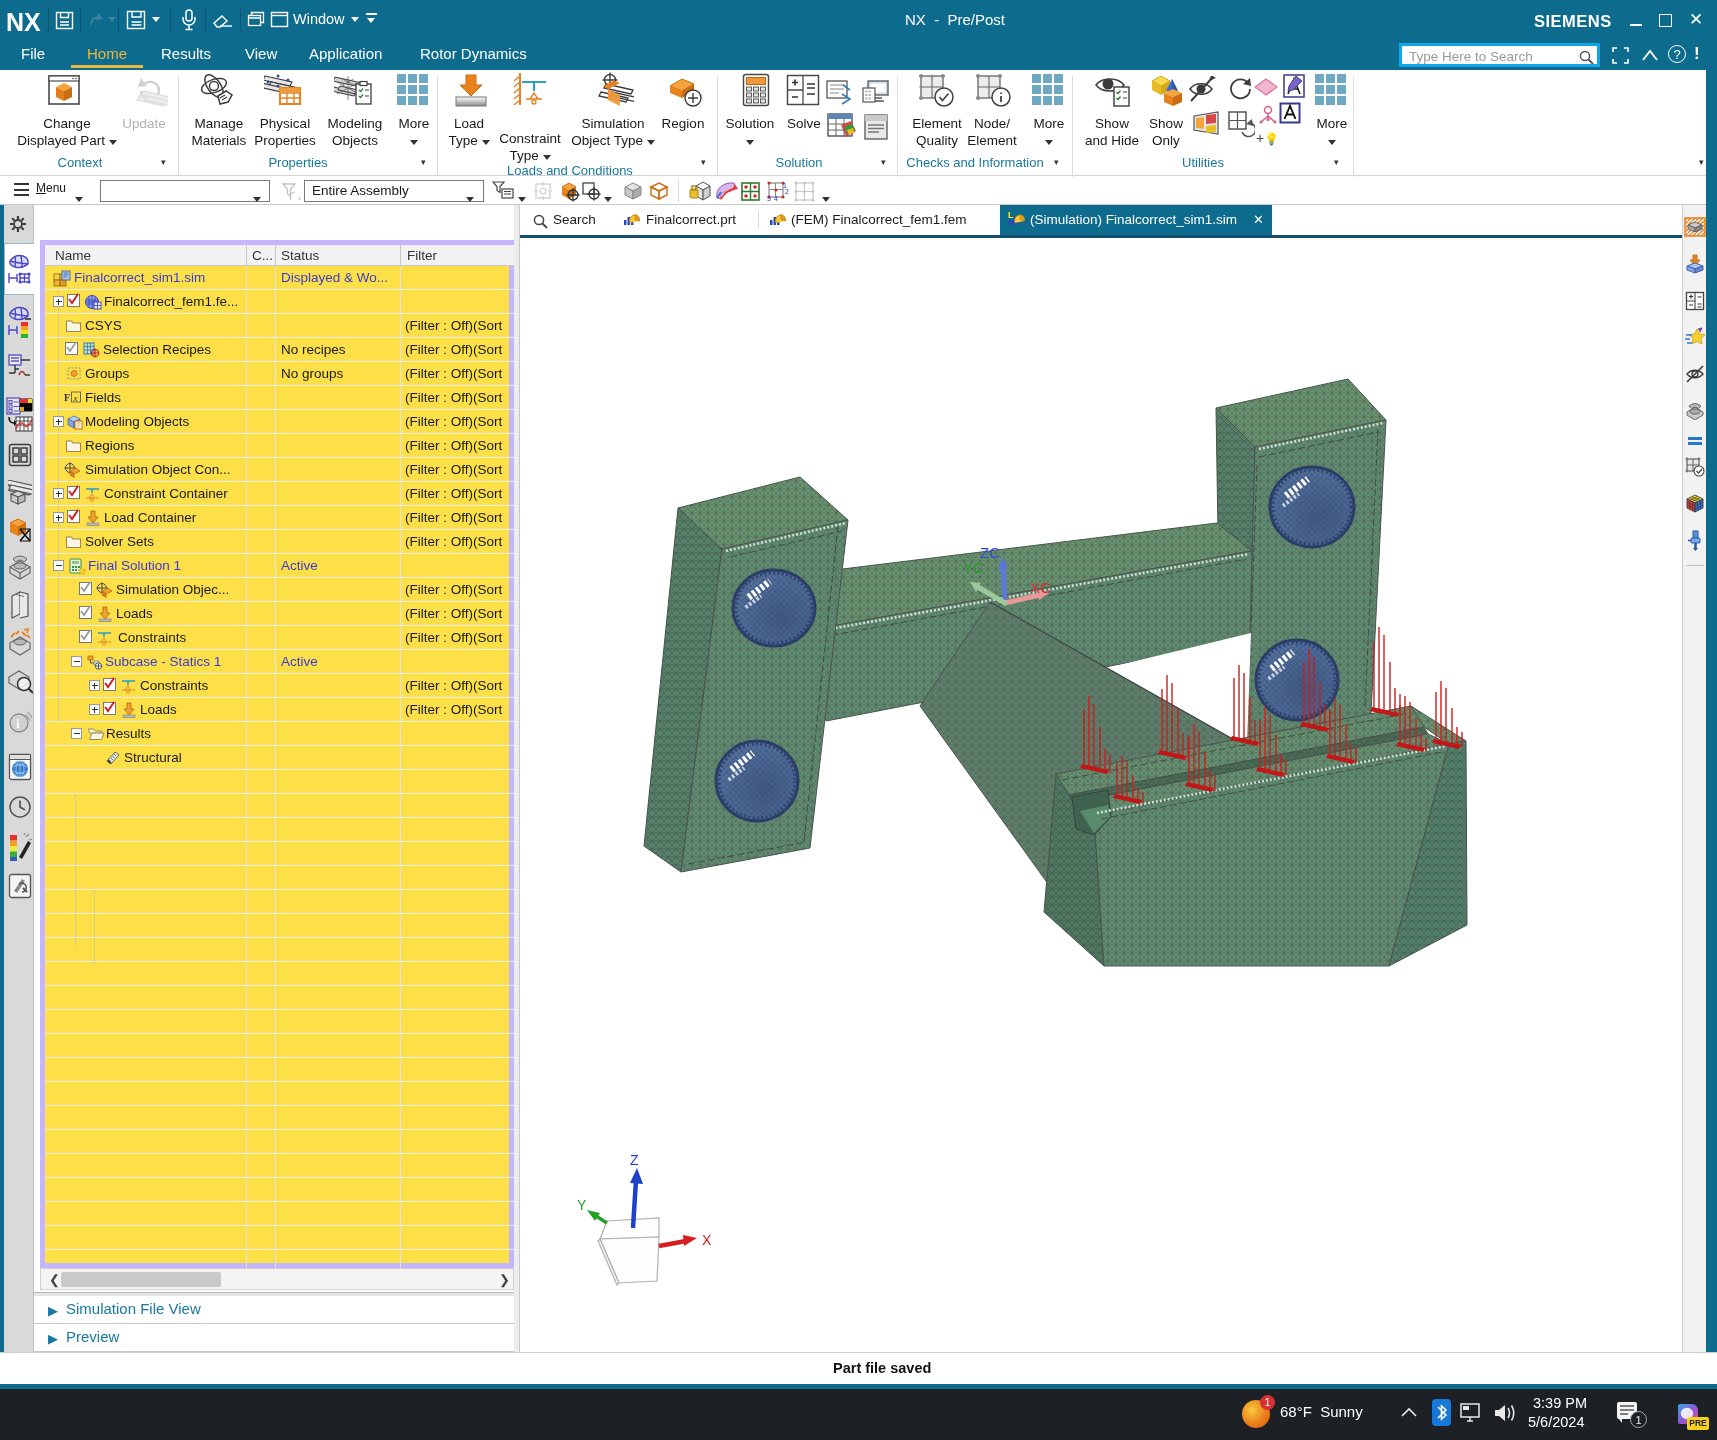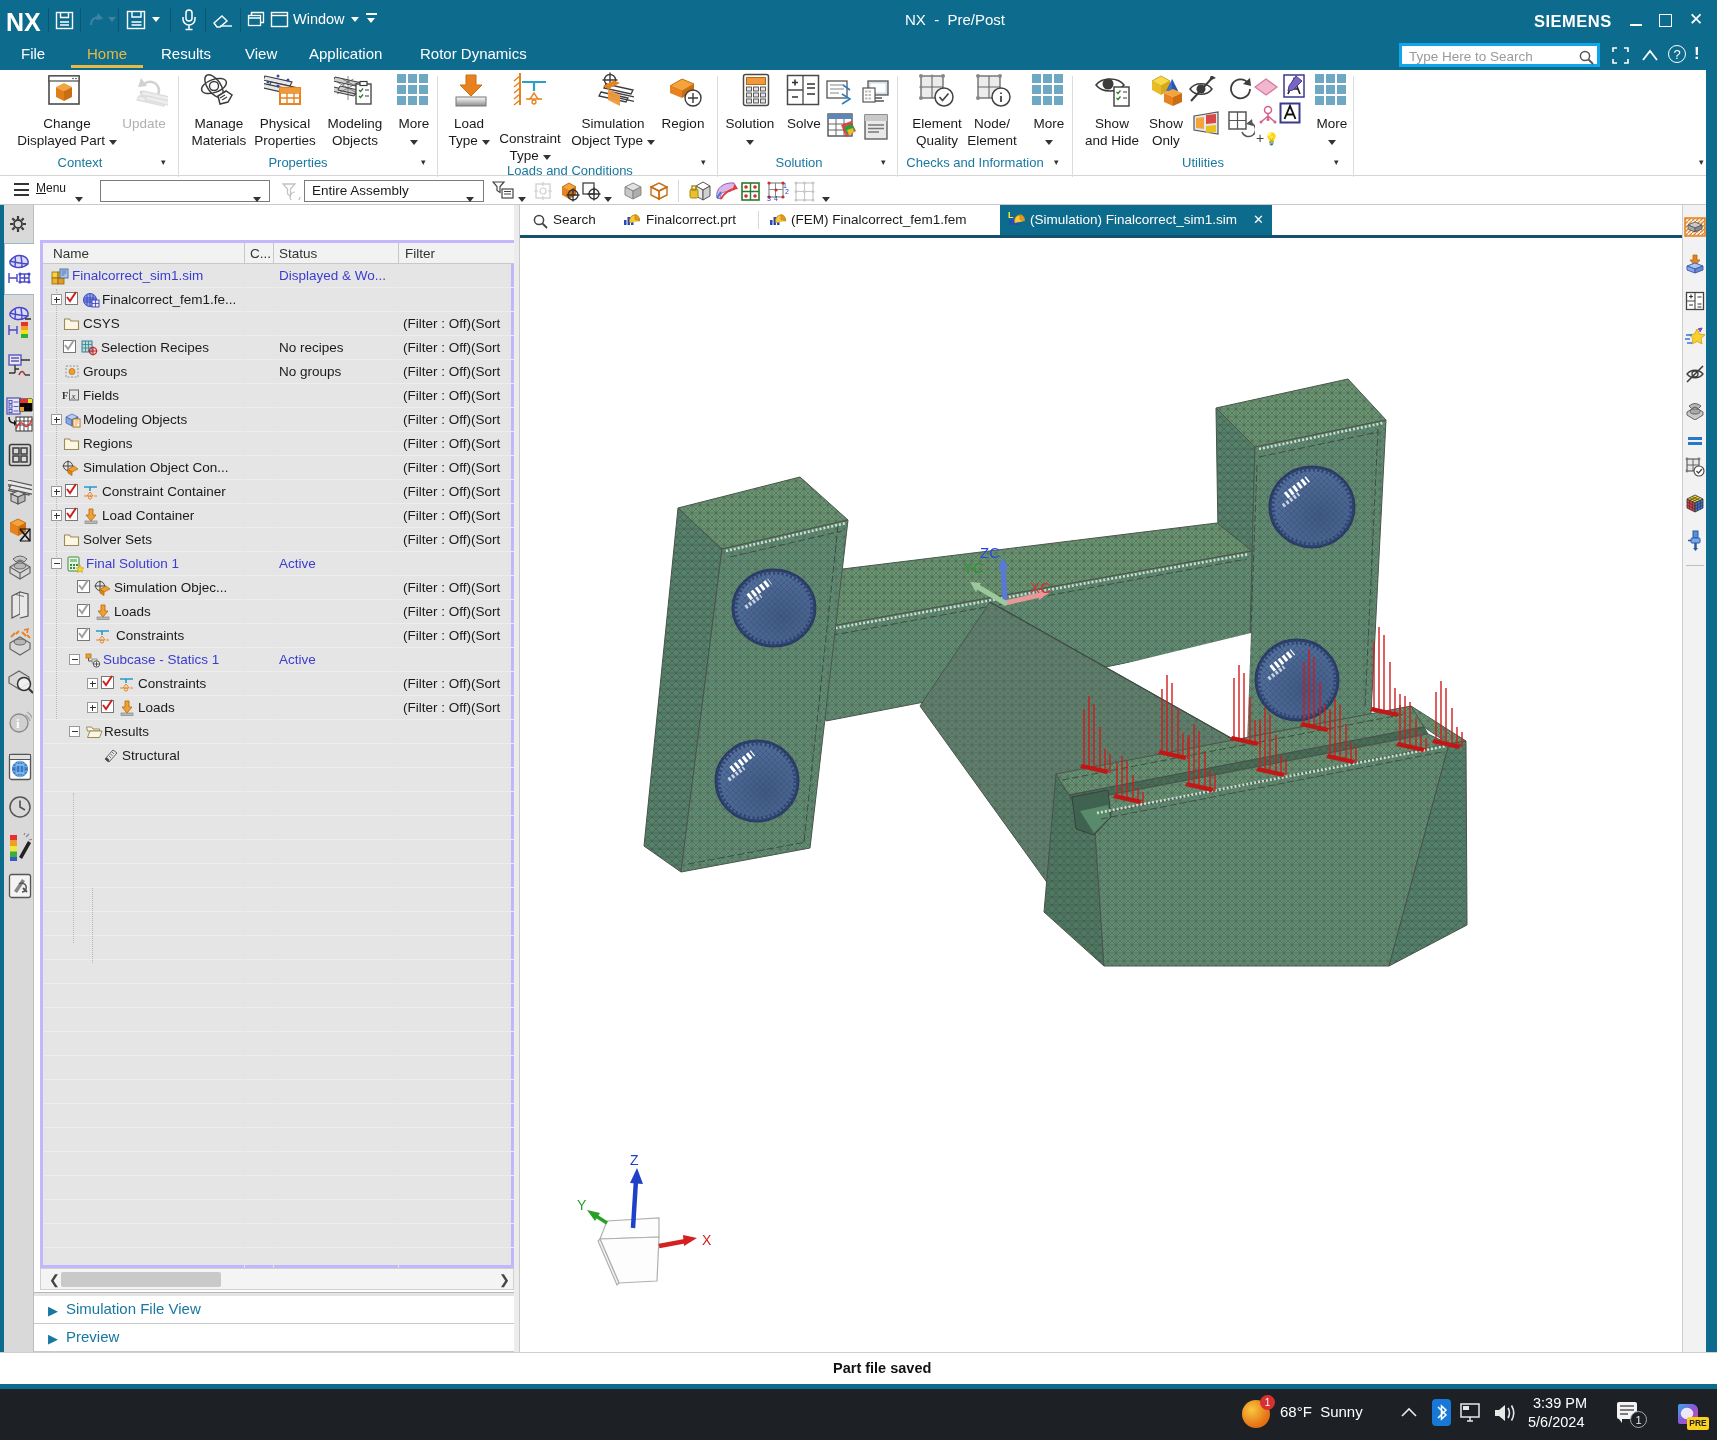--- a/index.html
+++ b/index.html
@@ -22,21 +22,21 @@
   
   #toolrow { position:absolute; left:0; top:177px; width:1717px; height:28px; background:#fff; border-bottom:1px solid #c9c9c9; }
   .combo { position:absolute; top:3px; height:22px; background:#fff; border:1px solid #7a7a7a; font-size:13.5px; color:#1a1a1a; }
   .car { display:inline-block; width:0; height:0; border-left:4px solid transparent; border-right:4px solid transparent; border-top:5px solid #333; }
   
   #lteal { position:absolute; left:0; top:205px; width:4px; height:1184px; background:#0d6b8d; }
   #lstrip { position:absolute; left:4px; top:205px; width:30px; height:1147px; background:#d9d9d9; border-right:1px solid #bdbdbd; }
   
   #nav { position:absolute; left:34px; top:205px; width:486px; height:1147px; background:#fff; }
   #navhead { position:absolute; left:0; top:0; width:486px; height:35px; background:#fff; }
-  #tree { position:absolute; left:6px; top:35px; width:474px; height:1028px; background:#e5e5e5; border:3px solid #c4b5fd; font-size:13.5px; }
+  #tree { position:absolute; left:6px; top:35px; width:474px; height:1028px; background:#fde047; border:5px solid #c4b5fd; font-size:13.5px; }
   .trow { position:absolute; left:0; width:472px; height:24px; border-bottom:1px solid #ededed; }
   .tcol { position:absolute; top:0; width:1px; height:24px; background:#e4e4e4; }
   .tname { position:absolute; top:4px; font-size:13.5px; color:#1a1a1a; white-space:nowrap; }
   .blue { color:#3c3cd2; }
   .titem { position:absolute; }
   
   #vp { position:absolute; left:520px; top:205px; width:1162px; height:1147px; background:#fff; }
   #tabbar { position:absolute; left:0; top:0; width:1162px; height:30px; background:#fff; }
   .tab { position:absolute; top:0; height:30px; font-size:13.5px; color:#1a1a1a; line-height:30px; }
   

